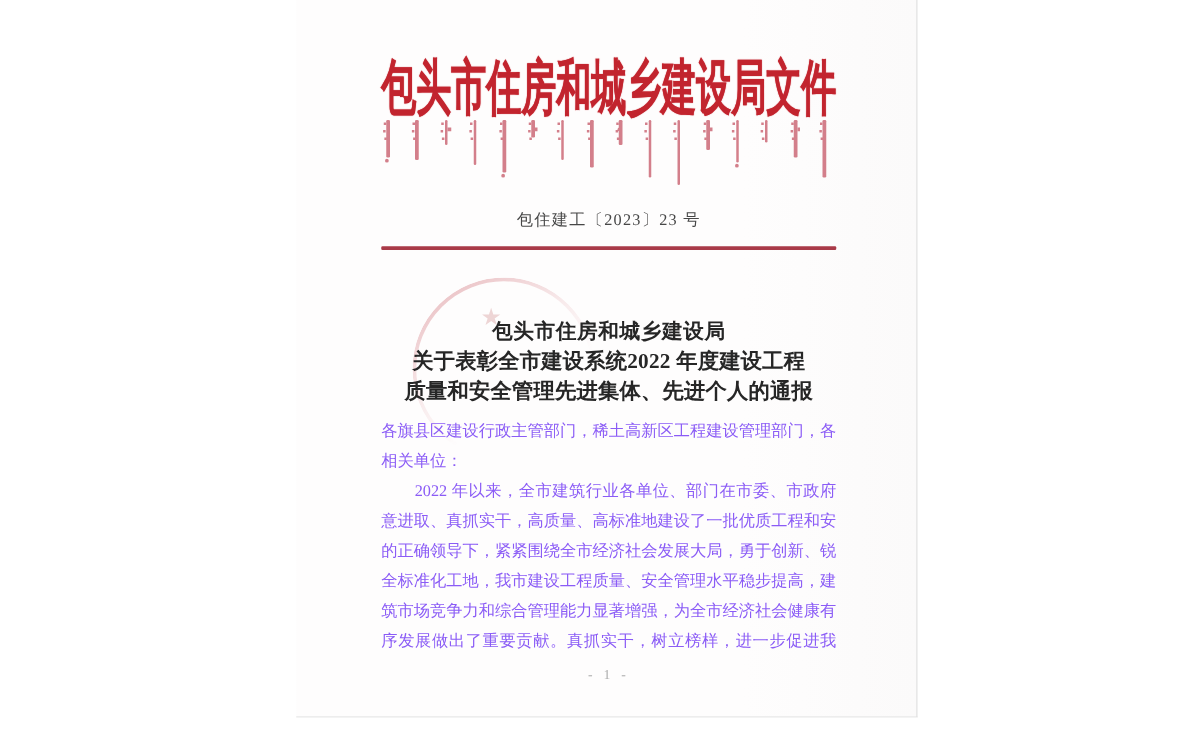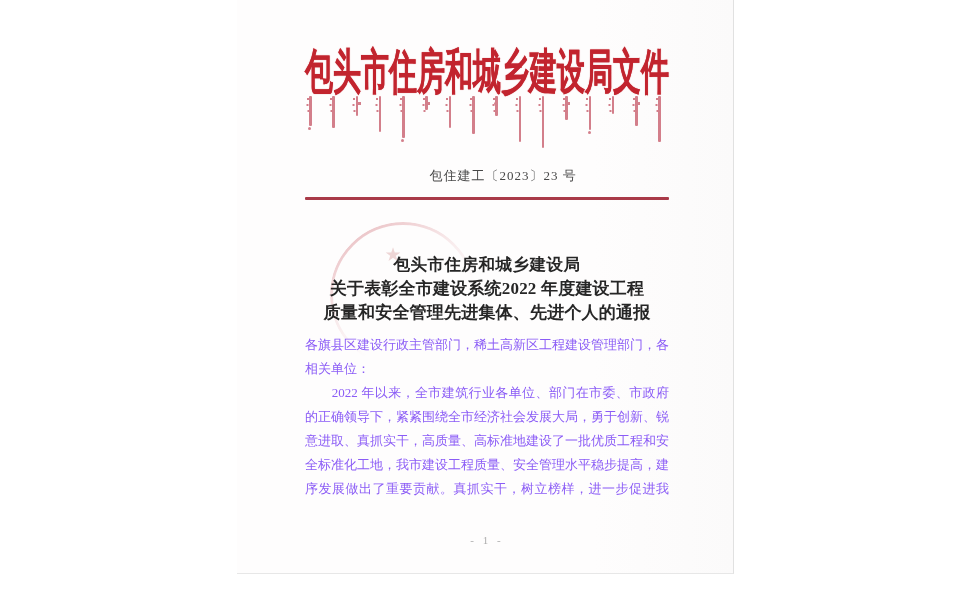--- a/index.html
+++ b/index.html
@@ -42,21 +42,21 @@
   }
   .mg:nth-child(3n)::after{
     content:"";position:absolute;right:-2.5px;top:6px;width:2.5px;height:3px;
     background:var(--mg,#c9606e);
   }
   .mg:nth-child(4n+1)::after{
     content:"";position:absolute;left:-1px;bottom:-4px;width:3px;height:3px;
     border-radius:50%;background:var(--mg,#c9606e);
   }
   .doc-number{
-    position:absolute;left:16px;top:167px;width:364px;text-align:center;
+    position:absolute;left:0;top:167px;width:364px;text-align:center;
     font-size:13px;color:#474747;letter-spacing:1px;
   }
   .red-rule{
     position:absolute;left:0;top:197px;width:364px;height:3px;
     background:var(--rule,#a93a48);border-radius:1px;
   }
   .stamp{
     position:absolute;left:25px;top:222px;width:140px;height:140px;
     border-radius:50%;
     border:3px solid rgba(198,84,92,0.30);
@@ -130,21 +130,22 @@
     <div class="doc-title">
       <div class="t0">包头市住房和城乡建设局</div>
       <div class="t1">关于表彰全市建设系统2022 年度建设工程</div>
       <div class="t2">质量和安全管理先进集体、先进个人的通报</div>
     </div>
 
     <div class="body-text">
         <div class="body-line">各旗县区建设行政主管部门，稀土高新区工程建设管理部门，各</div>
         <div class="body-line noj">相关单位：</div>
         <div class="body-line">　　2022 年以来，全市建筑行业各单位、部门在市委、市政府</div>
+        <div class="body-line">意进取、真抓实干，高质量、高标准地建设了一批优质工程和安</div>
         <div class="body-line">的正确领导下，紧紧围绕全市经济社会发展大局，勇于创新、锐</div>
-        <div class="body-line">意进取、真抓实干，高质量、高标准地建设了一批优质工程和安</div>
         <div class="body-line">全标准化工地，我市建设工程质量、安全管理水平稳步提高，建</div>
+        <div class="body-line">筑市场竞争力和综合管理能力显著增强，为全市经济社会健康有</div>
         <div class="body-line">序发展做出了重要贡献。真抓实干，树立榜样，进一步促进我</div>
       </div>
 
     <div class="page-number">- 1 -</div>
   </div>
 </div>
 
 </body></html>

